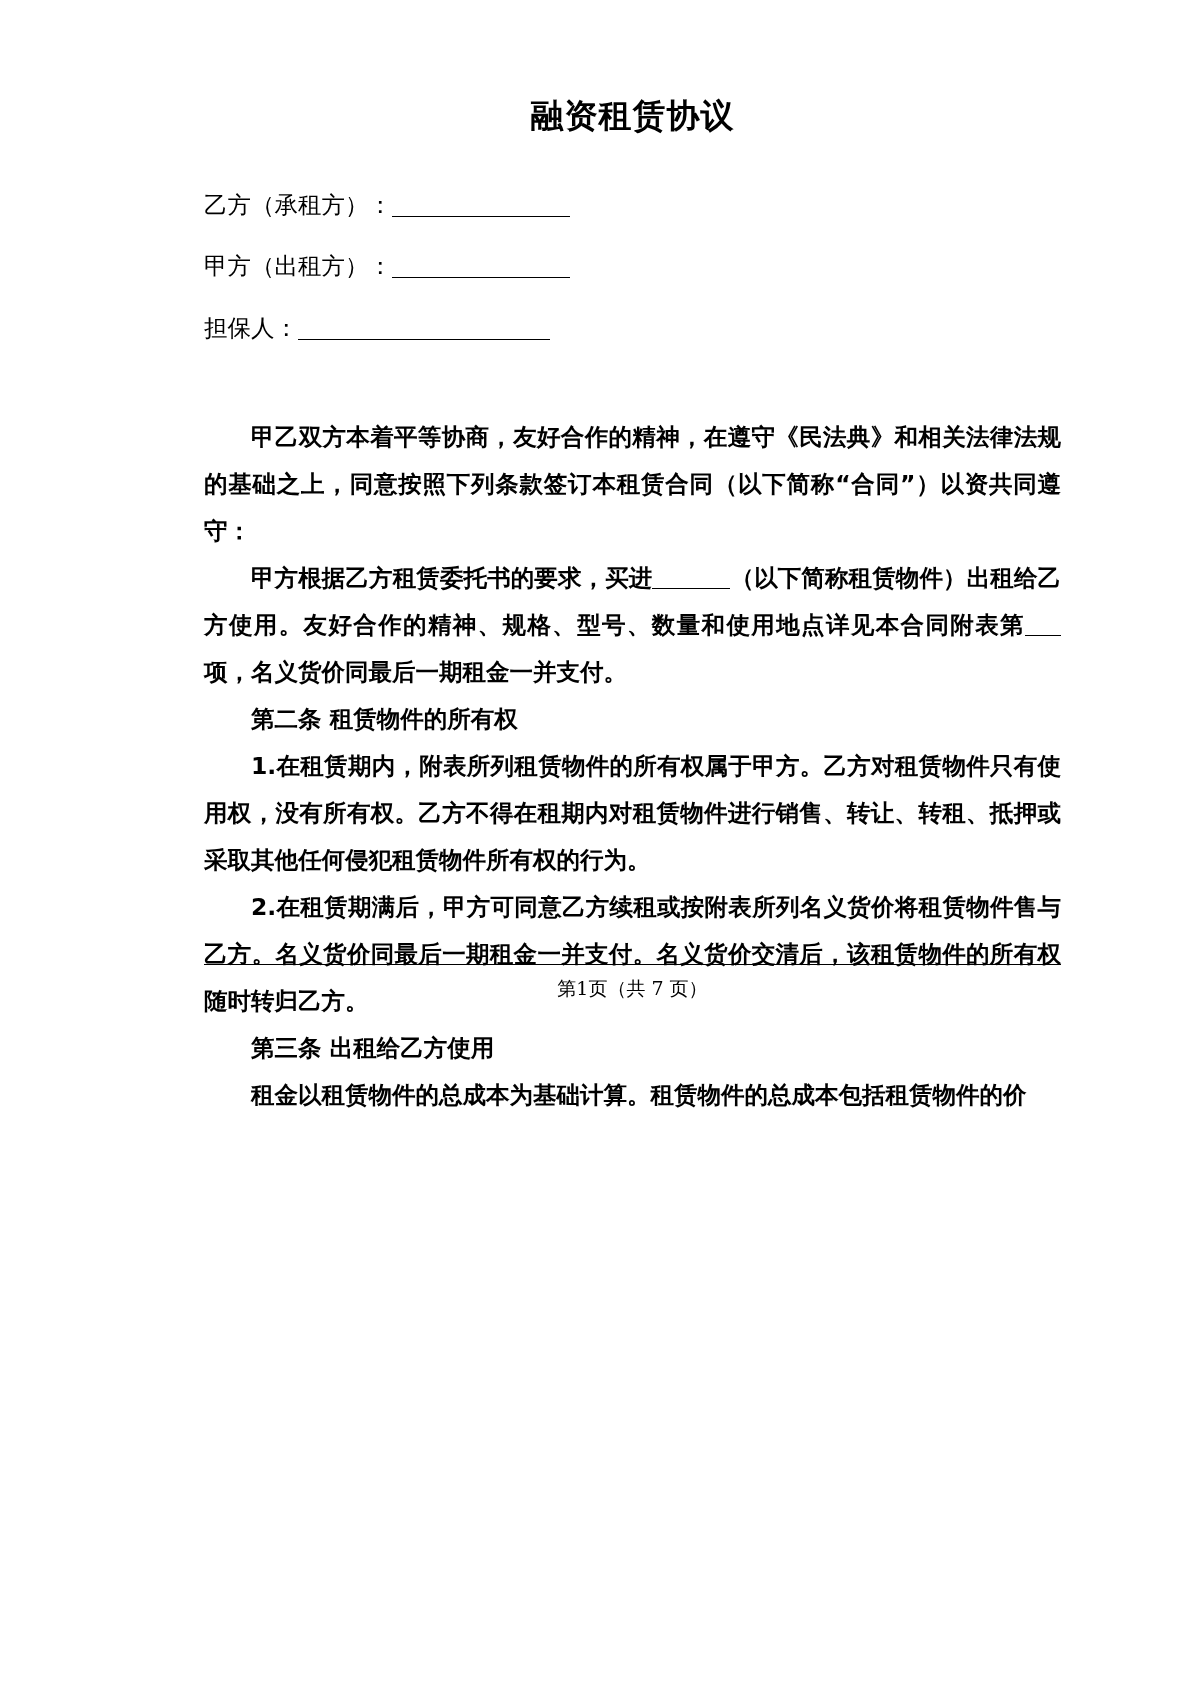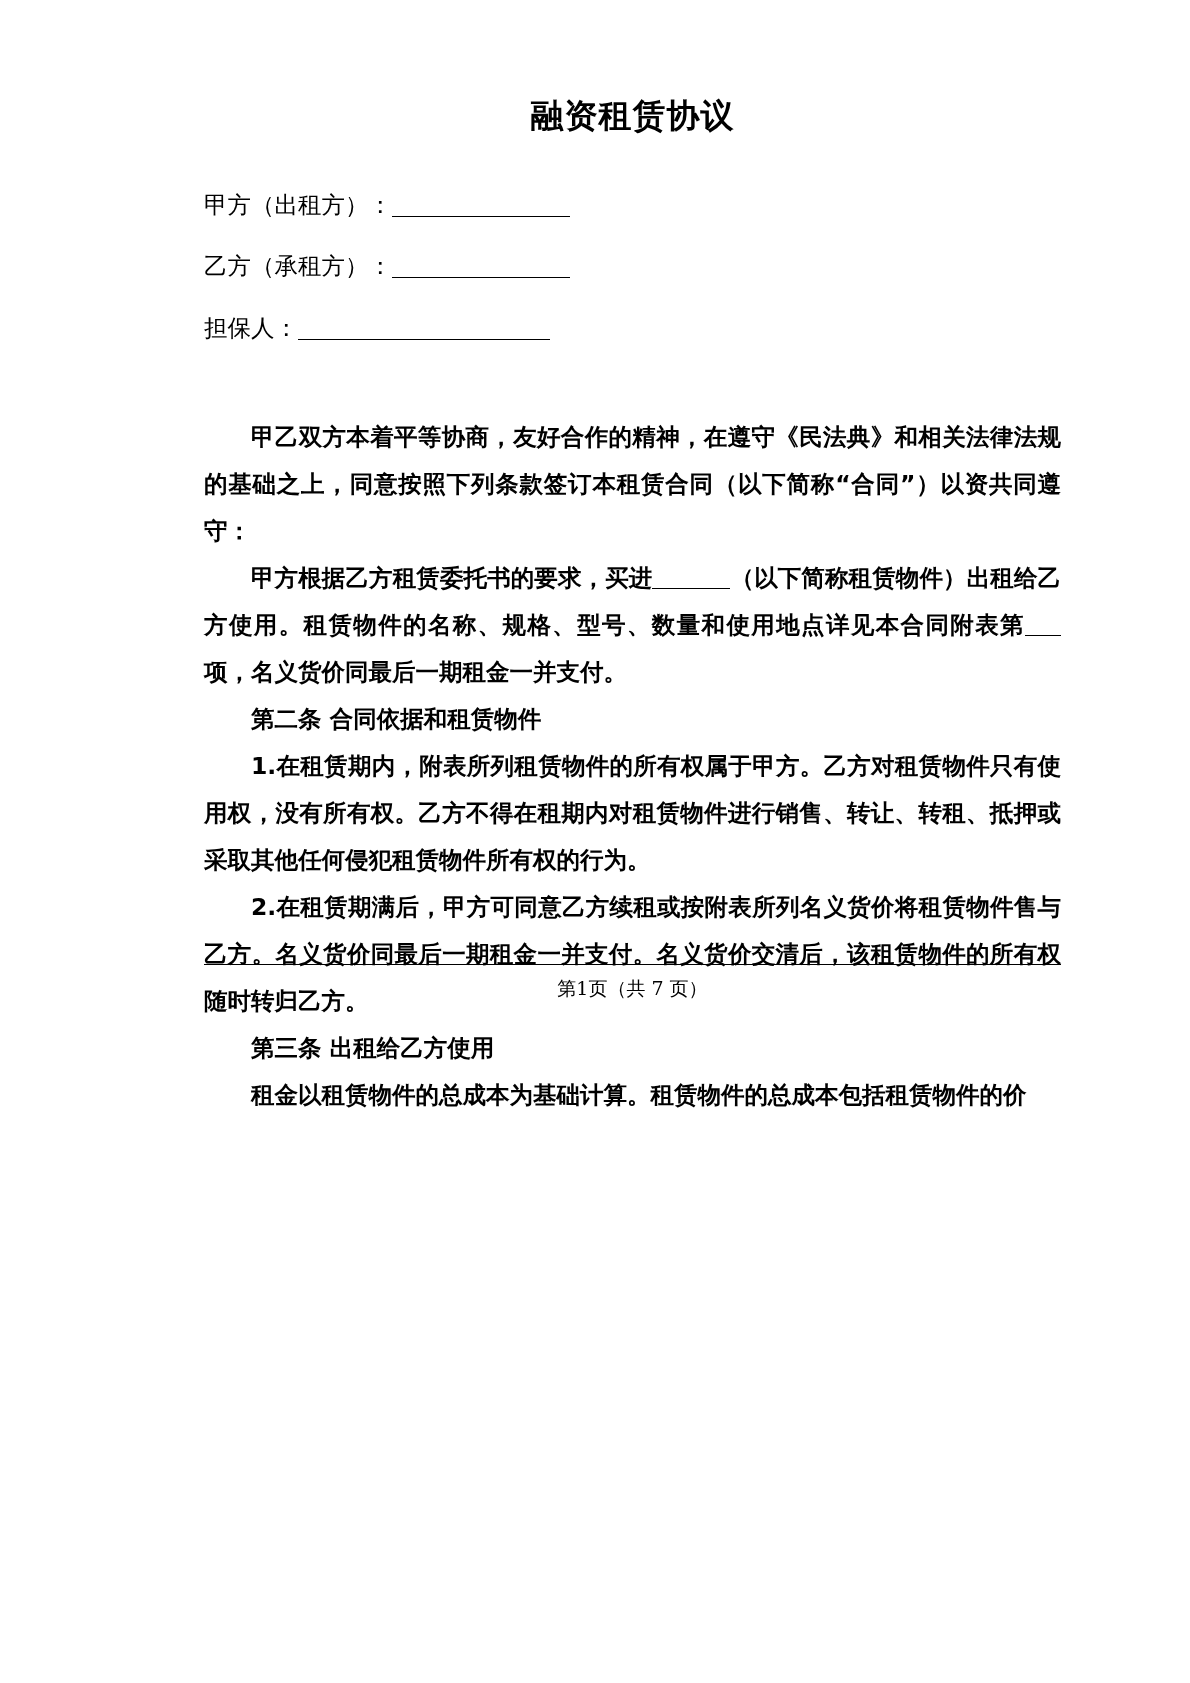--- a/index.html
+++ b/index.html
@@ -96,32 +96,32 @@
   }
 </style>
 </head>
 <body>
 
 <div class="page">
 
   <h1 class="doc-title">融资租赁协议</h1>
 
   <div id="party-fields">
+      <div class="party-line"><span class="party-label">乙方（承租方）：</span><span class="blank blank-party"></span></div>
       <div class="party-line"><span class="party-label">甲方（出租方）：</span><span class="blank blank-party"></span></div>
-      <div class="party-line"><span class="party-label">乙方（承租方）：</span><span class="blank blank-party"></span></div>
       <div class="party-line"><span class="party-label">担保人：</span><span class="blank blank-guarantor"></span></div>
     </div>
 
   <div class="gap-intro"></div>
 
   <p class="body-para">甲乙双方本着平等协商，友好合作的精神，在遵守《民法典》和相关法律法规的基础之上，同意按照下列条款签订本租赁合同（以下简称“合同”）以资共同遵守：</p>
 
   <div id="sections-container">
-      <p class="body-para"><span>甲方根据乙方租赁委托书的要求，买进</span><span class="blank-inline-sm"></span><span>（以下简称租赁物件）出租给乙方使用。租赁物件的名称、规格、型号、数量和使用地点详见本合同附表第</span><span class="blank-inline-xs"></span><span>项，名义货价同最后一期租金一并支付。</span></p>
-      <div class="section-heading">第二条  合同依据和租赁物件</div>
+      <p class="body-para"><span>甲方根据乙方租赁委托书的要求，买进</span><span class="blank-inline-sm"></span><span>（以下简称租赁物件）出租给乙方使用。友好合作的精神、规格、型号、数量和使用地点详见本合同附表第</span><span class="blank-inline-xs"></span><span>项，名义货价同最后一期租金一并支付。</span></p>
+      <div class="section-heading">第二条  租赁物件的所有权</div>
       <p class="body-para"><span>1.在租赁期内，附表所列租赁物件的所有权属于甲方。乙方对租赁物件只有使用权，没有所有权。乙方不得在租期内对租赁物件进行销售、转让、转租、抵押或采取其他任何侵犯租赁物件所有权的行为。</span></p>
       <p class="body-para"><span>2.在租赁期满后，甲方可同意乙方续租或按附表所列名义货价将租赁物件售与乙方。名义货价同最后一期租金一并支付。名义货价交清后，该租赁物件的所有权随时转归乙方。</span></p>
       <div class="section-heading">第三条  出租给乙方使用</div>
       <p class="body-para"><span>租金以租赁物件的总成本为基础计算。租赁物件的总成本包括租赁物件的价</span></p>
     </div>
 
   <div class="footer">
     <hr class="footer-rule">
     <div class="footer-text">第1页（共 7 页）</div>
   </div>

